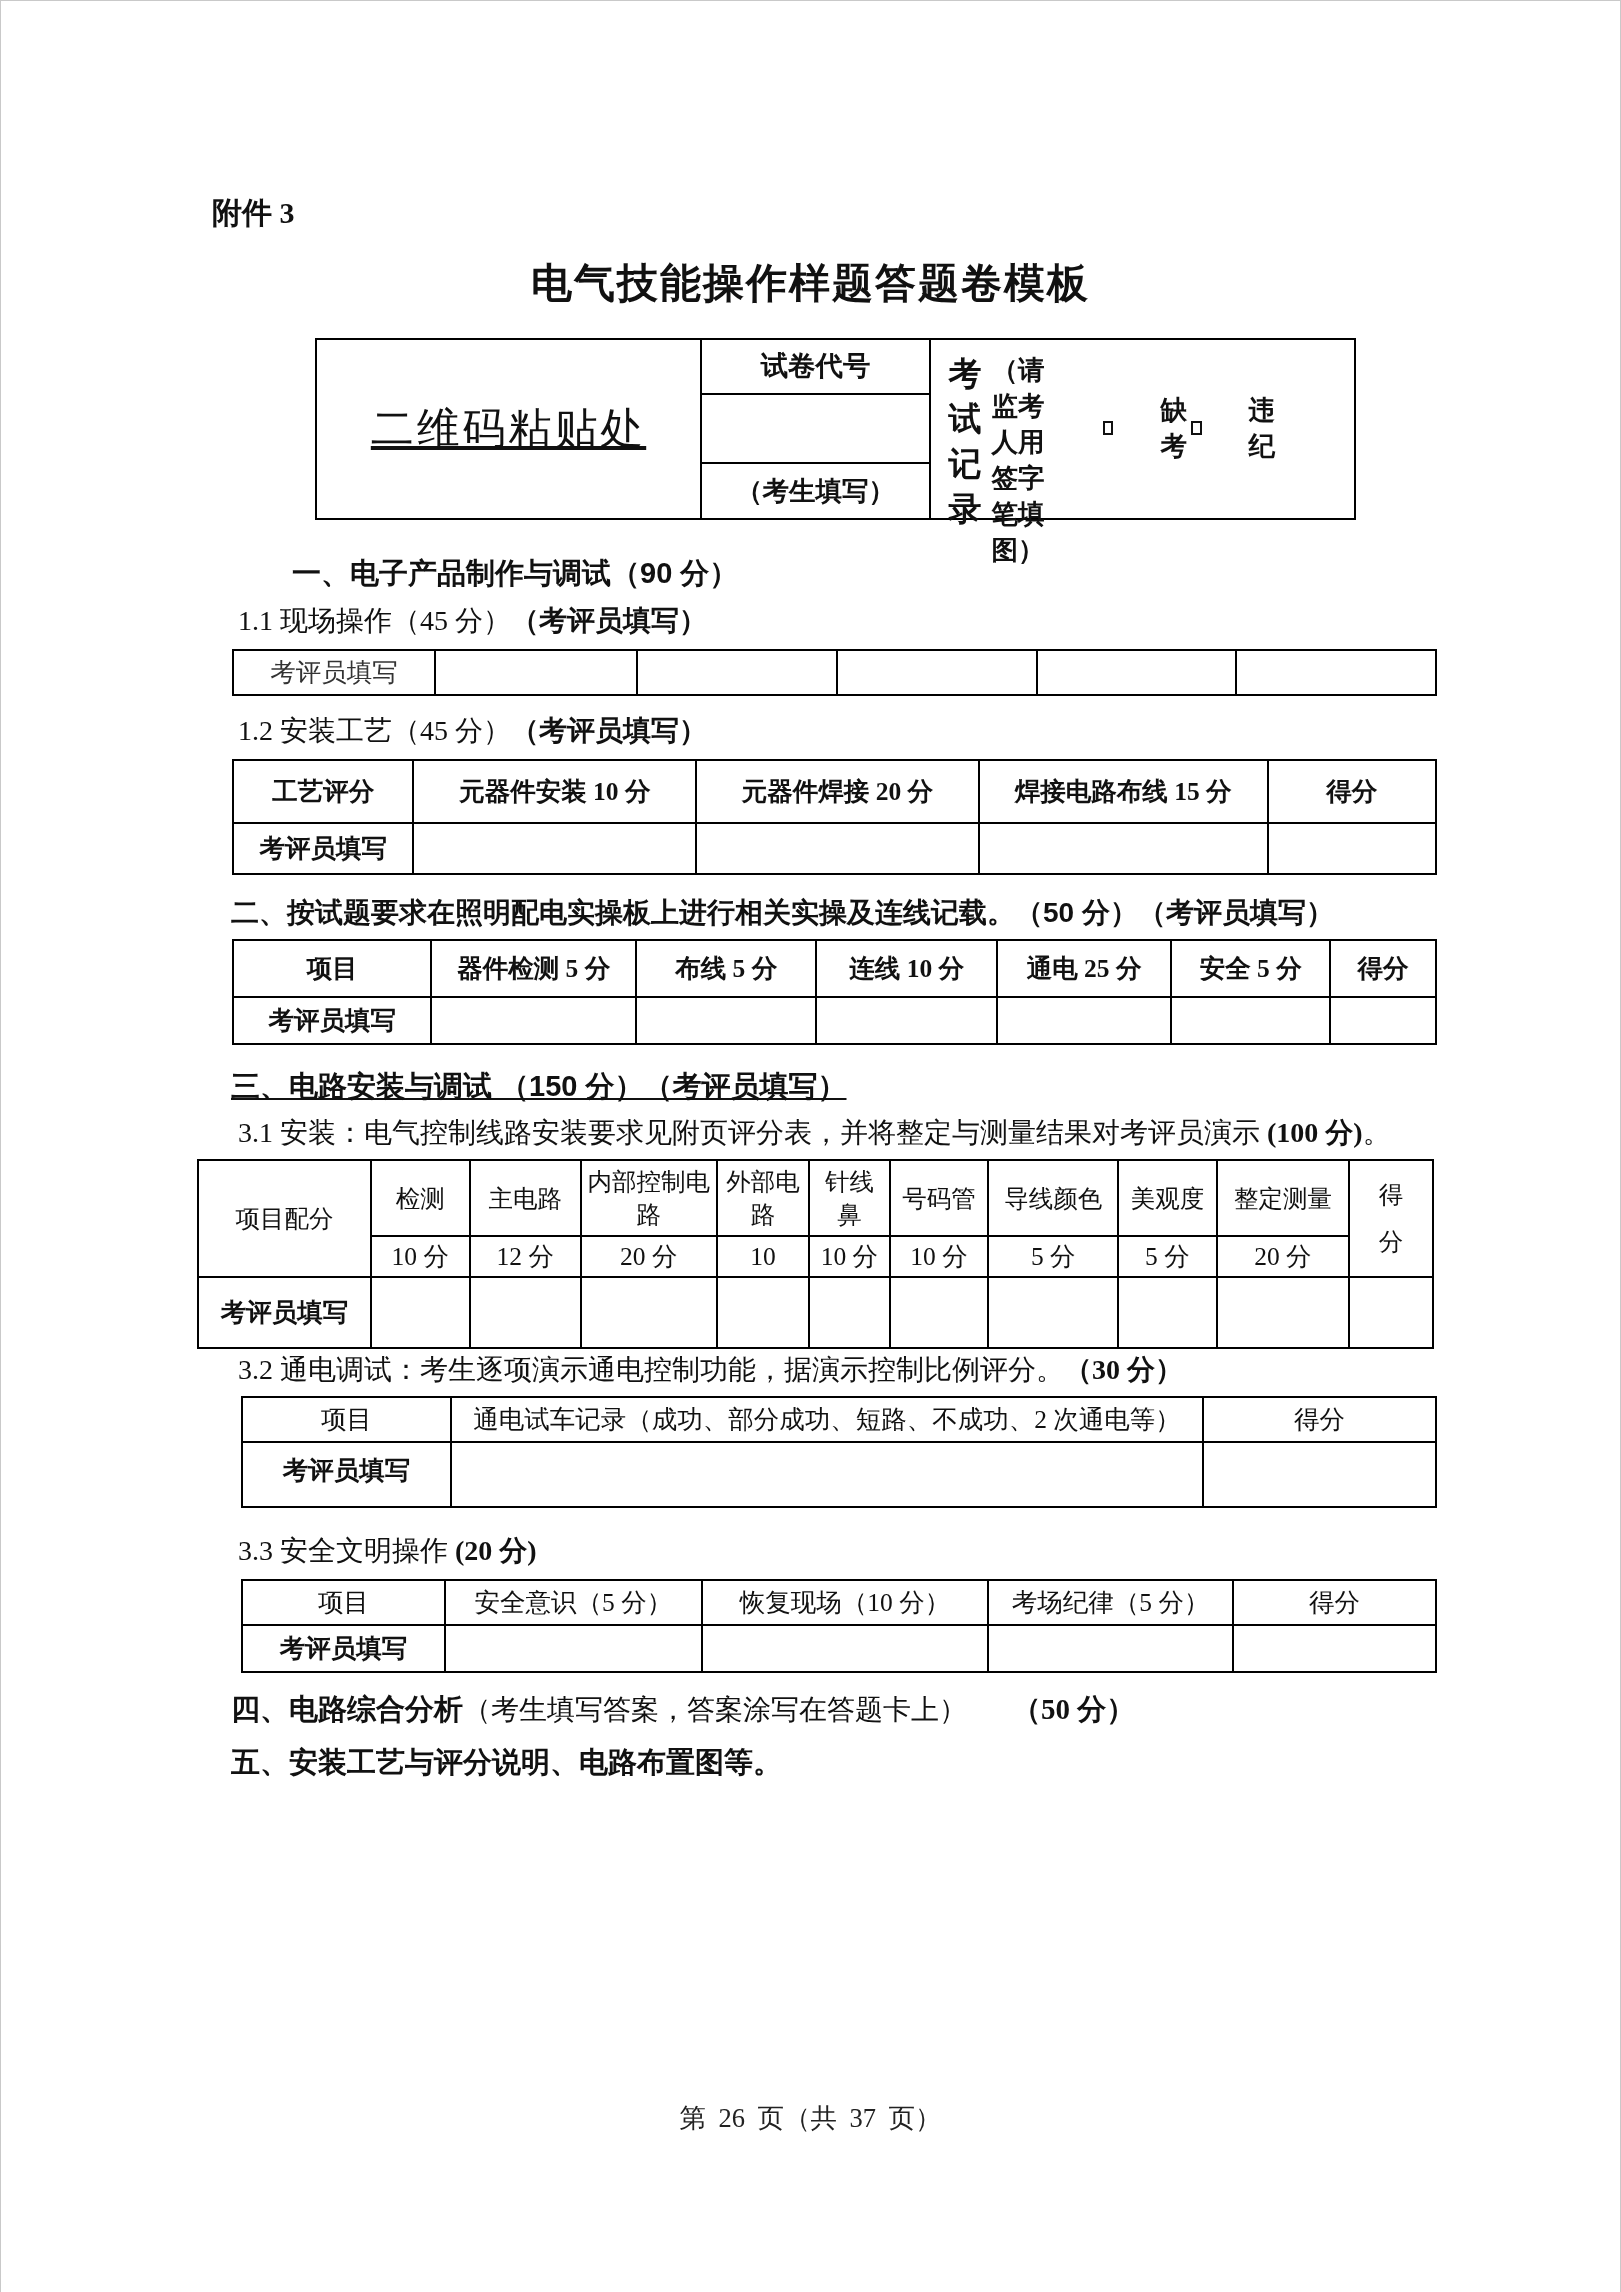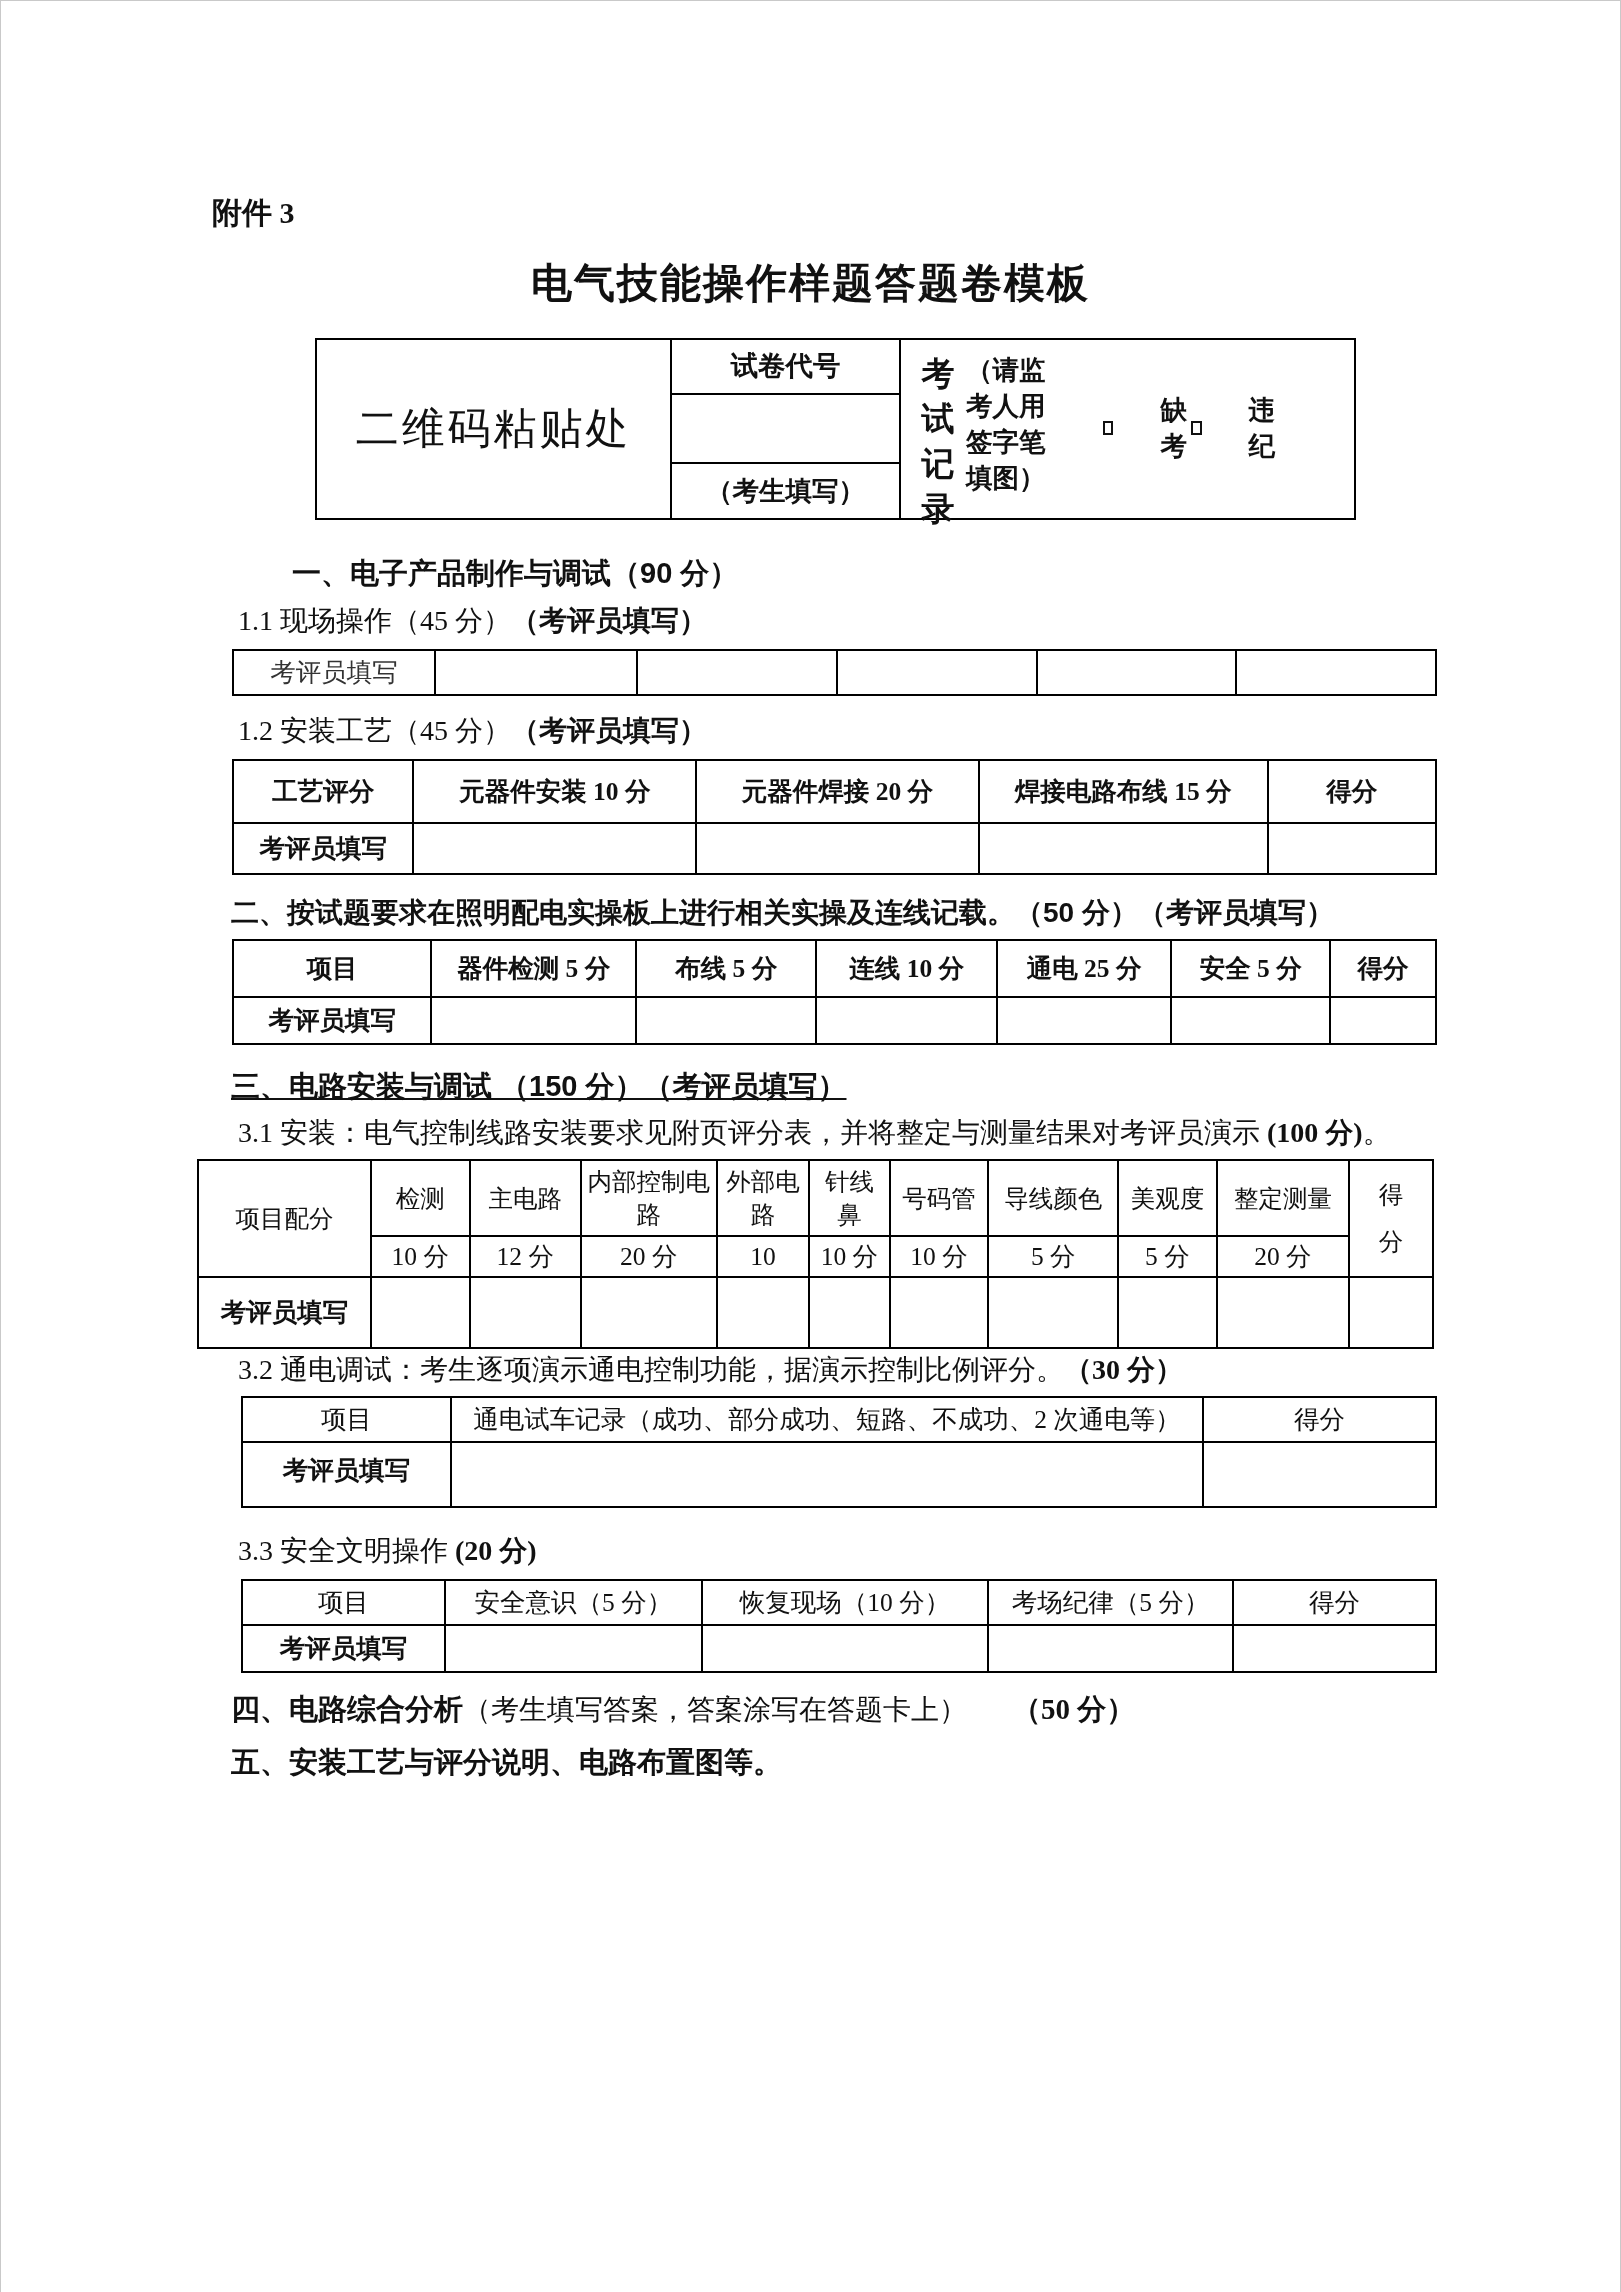--- a/index.html
+++ b/index.html
@@ -15,22 +15,22 @@
   }
   .serif{font-family:"Liberation Serif", serif;font-weight:normal;}
   .serif-bold{font-family:"Liberation Serif", serif;font-weight:bold;}
   .sans-bold{font-family:"Liberation Sans", sans-serif;font-weight:bold;}
 
   .attachment{margin:192px 0 0 211px;font-size:30px;font-weight:bold;font-family:"Liberation Serif", serif;}
   .main-title{margin:21.6px 0 0 0;text-align:center;font-size:41px;font-weight:bold;letter-spacing:2px;font-family:"Liberation Serif", serif;}
 
   
   .qr-box{display:flex;width:1041px;height:182px;border:2.9px solid #000;box-sizing:border-box;margin:27.4px 0 0 314px;}
-  .qr-left{width:355px;border-right:2.9px solid #000;display:flex;align-items:center;justify-content:center;
-           font-size:43px;letter-spacing:2.9px;box-sizing:border-box;}
+  .qr-left{width:385px;border-right:2.9px solid #000;display:flex;align-items:center;justify-content:center;
+           font-size:43px;letter-spacing:2.9px;box-sizing:border-box;text-decoration:underline;}
   .qr-mid{width:229px;border-right:2.9px solid #000;display:flex;flex-direction:column;box-sizing:border-box;}
   .qr-mid-label{height:55px;border-bottom:2px solid #000;display:flex;align-items:center;justify-content:center;font-size:27.4px;box-sizing:border-box;}
   .qr-mid-input{flex:1;border-bottom:2px solid #000;box-sizing:border-box;}
   .qr-mid-note{height:54px;display:flex;align-items:center;justify-content:center;font-size:26.5px;box-sizing:border-box;}
   .qr-right{flex:1;display:flex;flex-direction:row;justify-content:flex-start;padding:11.8px 17.6px 9.8px;box-sizing:border-box;}
   .rec-title{text-align:center;font-size:33px;letter-spacing:2px;}
   .rec-note{text-align:center;font-size:26.5px;}
   .rec-checks{display:flex;justify-content:space-between;padding:0 57px 3.9px 51px;font-size:26.5px;}
   .check-item{display:flex;align-items:center;cursor:default;gap:40px;}
   .checkbox{display:inline-block;width:14.7px;height:14.7px;border:2px solid #111;margin-right:6.9px;box-sizing:border-box;}
@@ -301,14 +301,15 @@
     </tr>
   </tbody>
     </table>
 
   <div class="h-section h-left" style="margin-top:19.6px;">
     <span class="sans-bold">四、电路综合分析</span><span class="serif" style="font-size:28px;">（考生填写答案，答案涂写在答题卡上）</span><span class="gap-wide"></span><span class="serif-bold">（50 分）</span>
   </div>
 
   <div class="h-section sans-bold h-left" style="margin-top:19.6px;">五、安装工艺与评分说明、电路布置图等。</div>
 
+  <div class="footer">第 26 页（共 37 页）</div>
 </div>
 
 
 </body></html>

